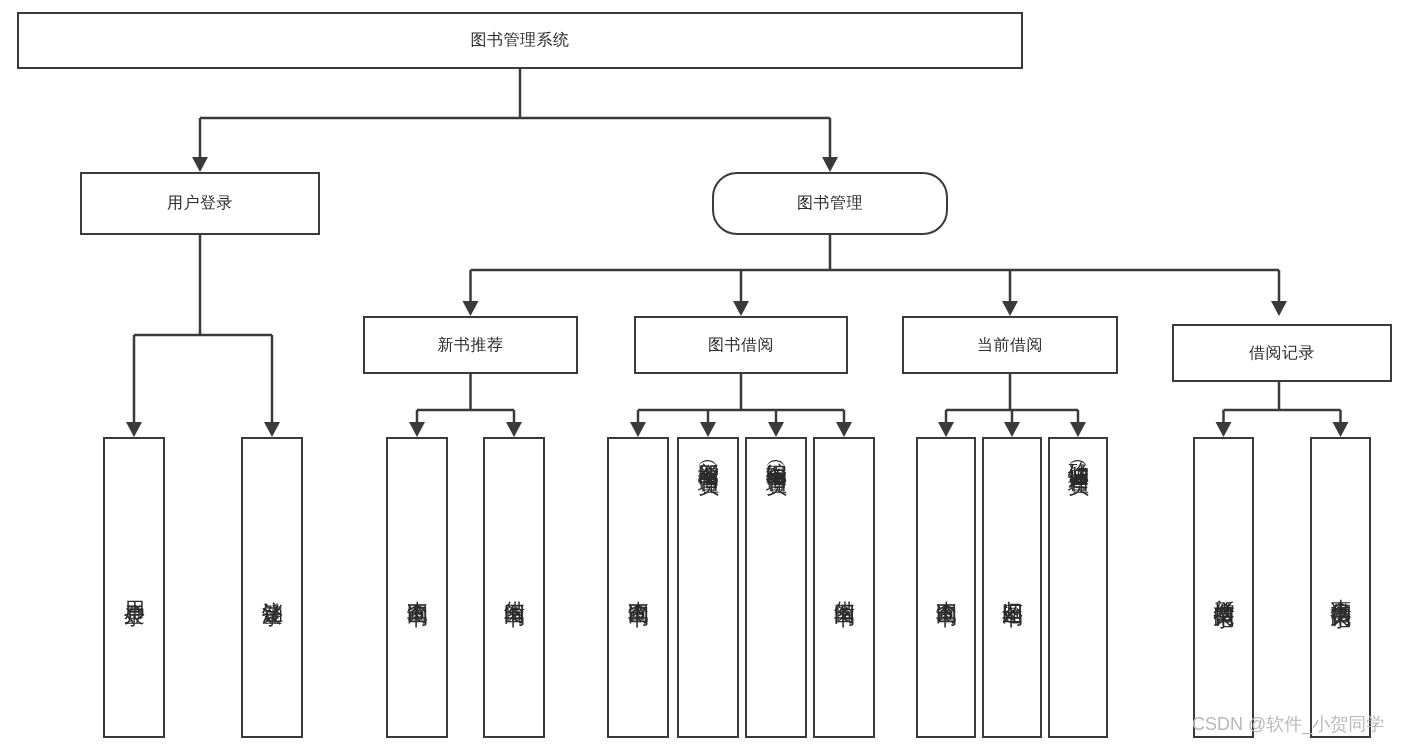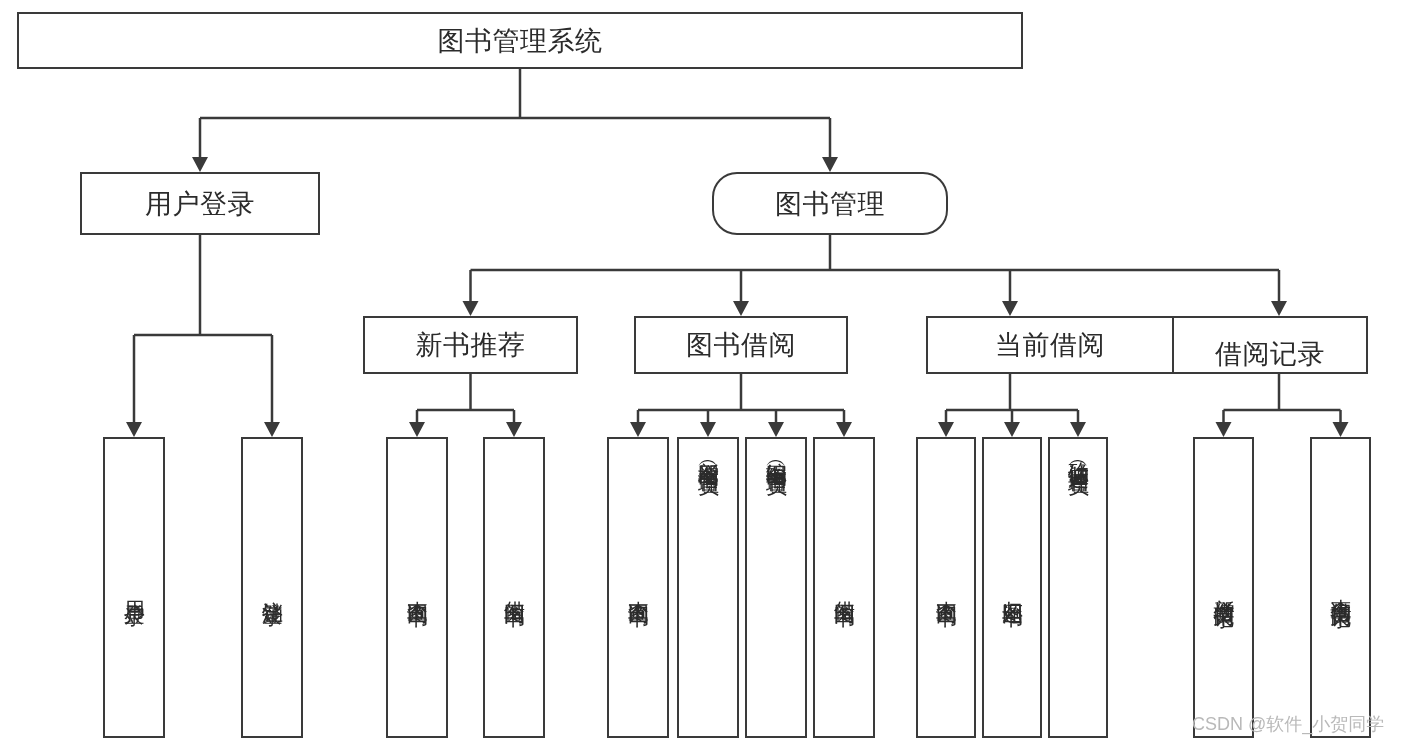--- a/index.html
+++ b/index.html
@@ -24,21 +24,21 @@
     position: absolute;
     box-sizing: border-box;
     background: #ffffff;
     border: 2.5px solid #3a3a3a;
     display: flex;
     align-items: center;
     justify-content: center;
     color: #2b2b2b;
   }
   .node.root, .node.l2, .node.l3 {
-    font-size: 27px;
+    font-size: 16px;
     letter-spacing: 0.5px;
   }
   .node.leaf {
     writing-mode: vertical-rl;
     text-orientation: upright;
     align-items: center;
     justify-content: center;
     font-size: 21px;
     line-height: 1.28;
     letter-spacing: 2px;
@@ -146,24 +146,24 @@
       </div>
       <div class="node leaf" style="left: 241px; top: 437px; width: 62px; height: 301px;">
         <span class="node-label">注销登录</span>
       </div>
       <div class="node l3" style="left: 363px; top: 316px; width: 215px; height: 58px; font-family: Liberation Mono, monospace;">
         <span class="node-label">新书推荐</span>
       </div>
       <div class="node l3" style="left: 634px; top: 316px; width: 214px; height: 58px;">
         <span class="node-label">图书借阅</span>
       </div>
-      <div class="node l3" style="left: 926px; top: 316px; width: 248px; height: 58px;">
+      <div class="node l3" style="left: 902px; top: 316px; width: 216px; height: 58px;">
         <span class="node-label">当前借阅</span>
       </div>
-      <div class="node l3" style="left: 1172px; top: 316px; width: 196px; height: 58px; align-items: flex-end;">
+      <div class="node l3" style="left: 1172px; top: 324px; width: 220px; height: 58px;">
         <span class="node-label">借阅记录</span>
       </div>
       <div class="node leaf" style="left: 386px; top: 437px; width: 62px; height: 301px;">
         <span class="node-label">查询图书</span>
       </div>
       <div class="node leaf" style="left: 483px; top: 437px; width: 62px; height: 301px;">
         <span class="node-label">借阅图书</span>
       </div>
       <div class="node leaf" style="left: 607px; top: 437px; width: 62px; height: 301px;">
         <span class="node-label">查询图书</span>

